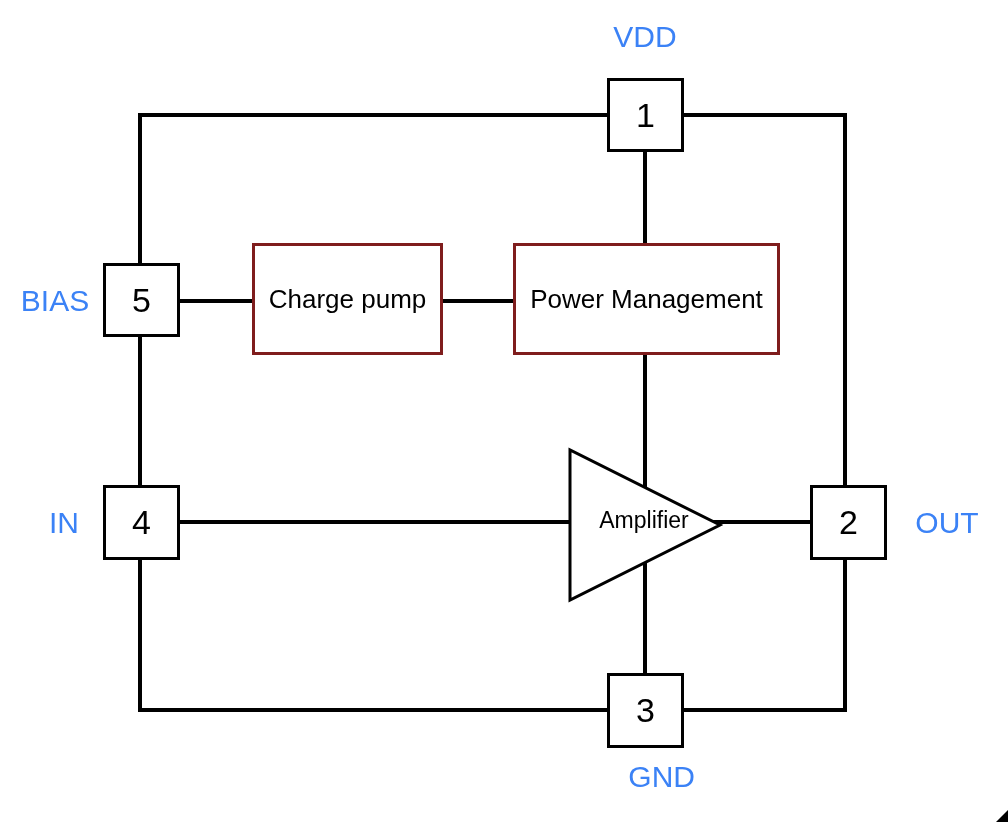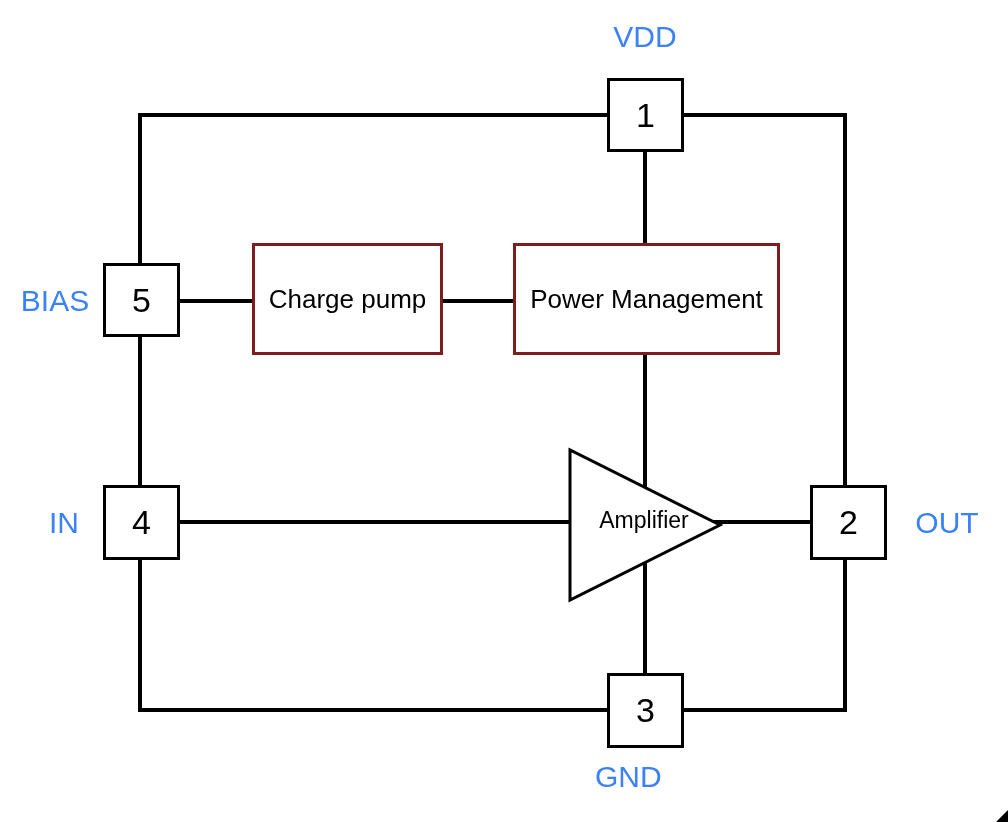--- a/index.html
+++ b/index.html
@@ -54,21 +54,21 @@
   .ext-label {
     position: absolute;
     font-size: 30px;
     color: #3b82f6;
     white-space: nowrap;
   }
   .label-vdd  { left: 595px; top: 20px;  width: 100px; text-align: center; }
   .label-bias { left: 12px;   top: 284px; width: 86px;  text-align: center; }
   .label-in   { left: 36px;  top: 506px; width: 56px;  text-align: center; }
   .label-out  { left: 902px; top: 506px; width: 90px;  text-align: center; }
-  .label-gnd  { left: 595px; top: 760px; width: 100px; text-align: left; }
+  .label-gnd  { left: 595px; top: 760px; width: 100px; text-align: right; }
   .amp-label {
     position: absolute;
     left: 572px;
     top: 507px;
     width: 122px;
     text-align: center;
     font-size: 23px;
     color: #000000;
     margin-left: 11px;
   }

